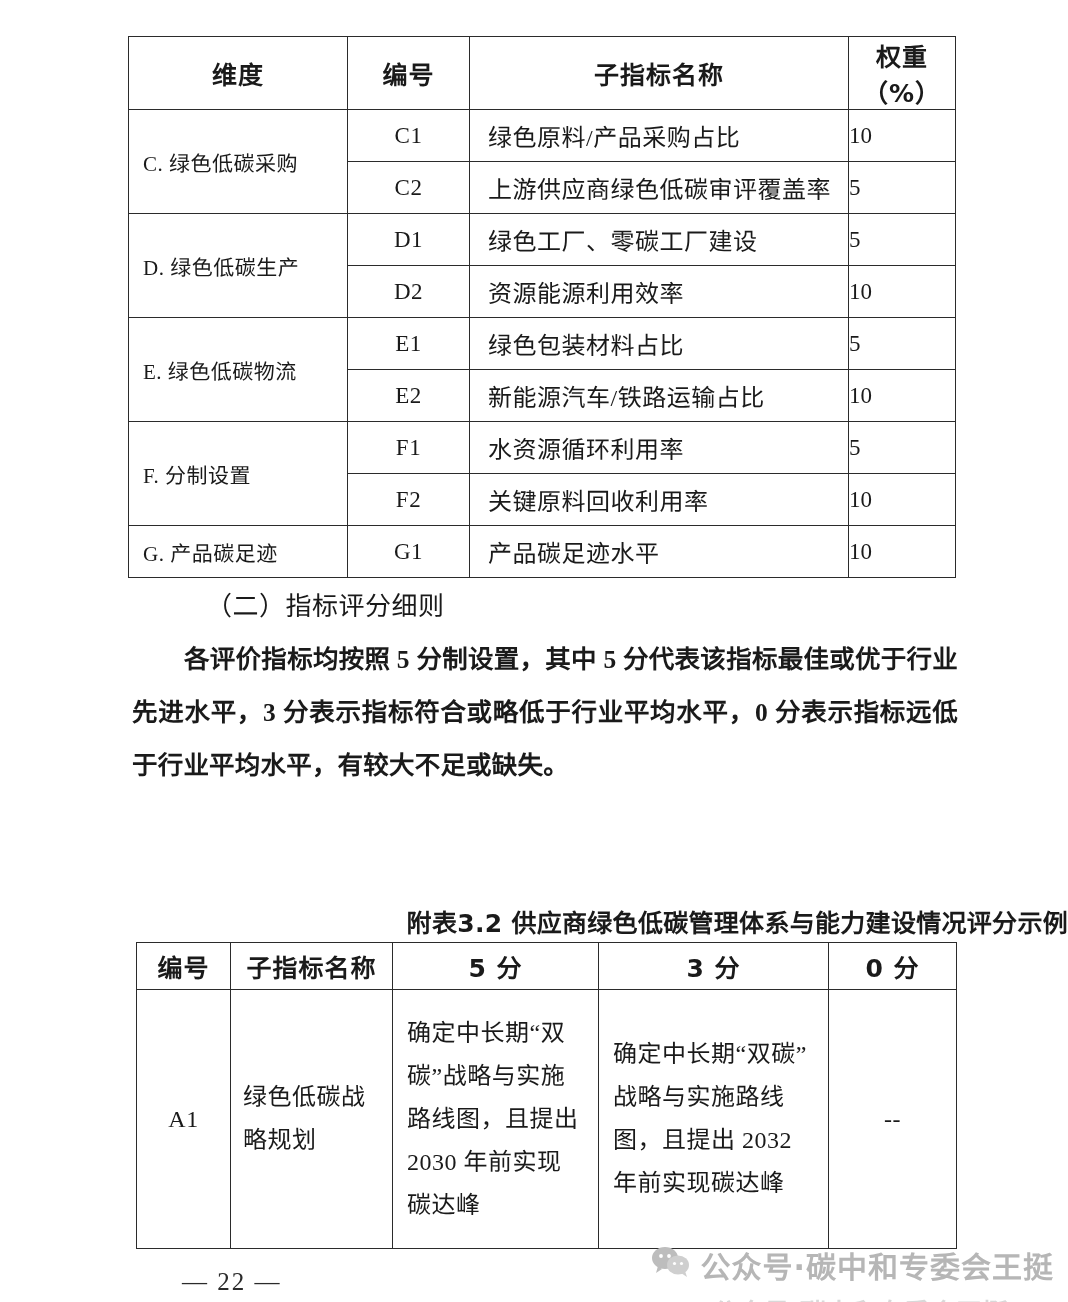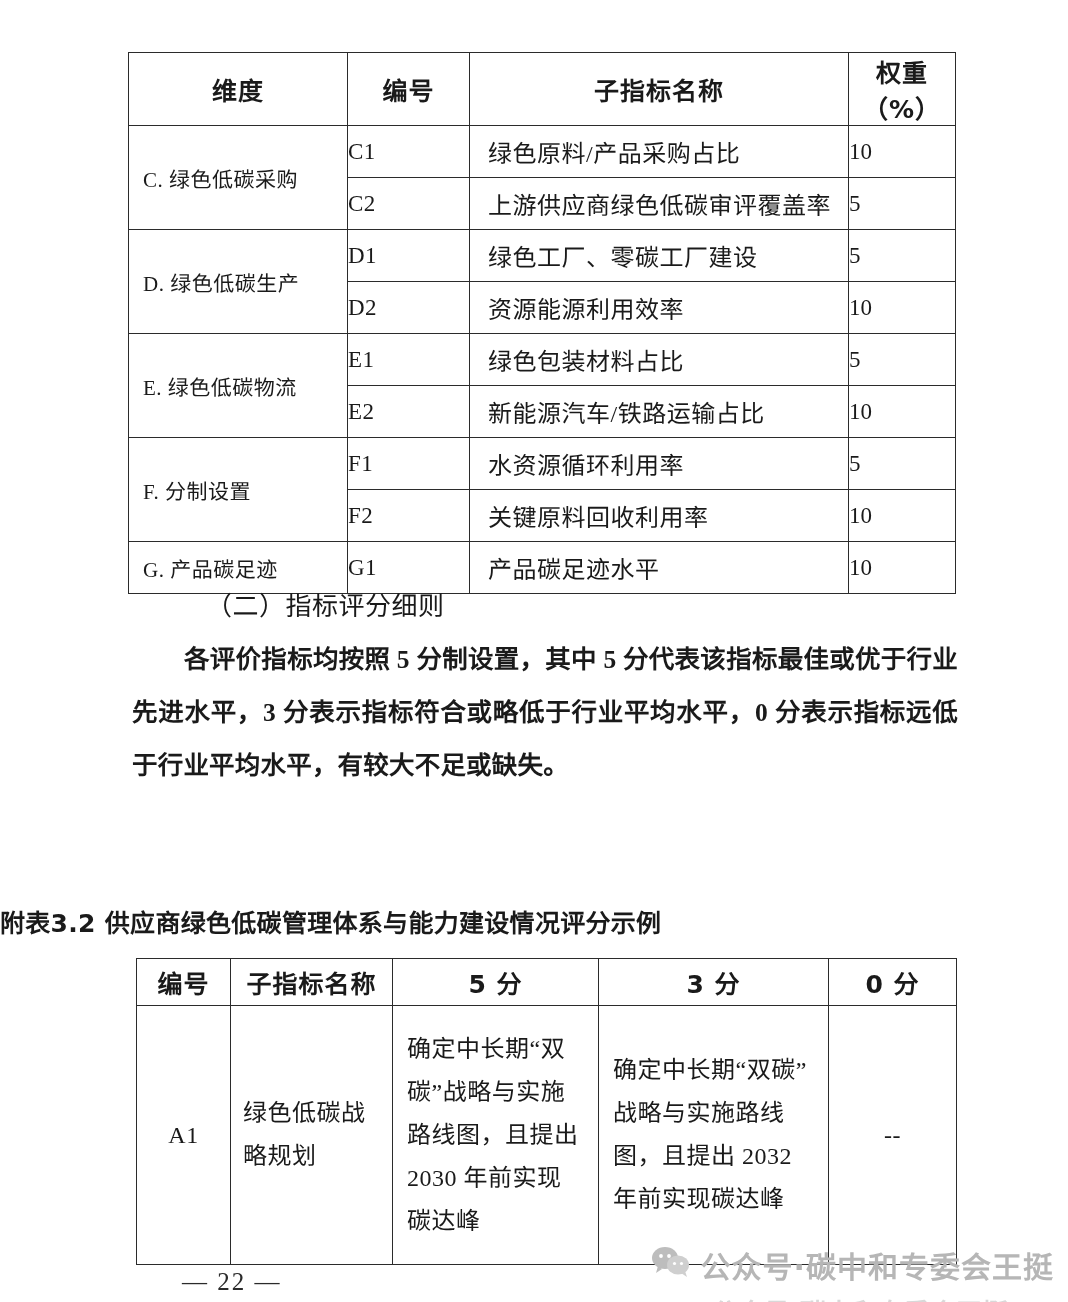--- a/index.html
+++ b/index.html
@@ -20,21 +20,20 @@
   .page {
     position: absolute;
     inset: 0;
   }
 
   
   .tbl {
     border-collapse: collapse;
     table-layout: fixed;
     background: #ef4444;
-    margin-top: 16px;
   }
   .tbl td, .tbl th {
     border: 1.5px solid #2b2b2b;
     padding: 0;
     font-weight: normal;
     vertical-align: middle;
     background: #fff;
   }
 
   #table-weights {
@@ -51,21 +50,21 @@
     font-weight: 700;
     letter-spacing: 1px;
   }
   #table-weights td.dim {
     text-align: left;
     padding-left: 14px;
     font-size: 21px;
     letter-spacing: 0.5px;
   }
   #table-weights td.code {
-    text-align: left;
+    text-align: center;
     font-size: 23px;
     letter-spacing: 0.5px;
   }
   #table-weights td.name {
     text-align: left;
     padding-left: 18px;
     font-size: 24px;
     letter-spacing: 0.5px;
   }
   #table-weights td.wt {
@@ -105,21 +104,21 @@
   }
   .para .indent { display: inline-block; width: 52px; }
   #para-scoring { top: 633px; }
   #para-reference { top: 793px; }
 
   .table-caption {
     position: absolute;
     left: 0;
     top: 903px;
     width: 1068px;
-    text-align: left;
+    text-align: right;
     font-size: 25px;
     font-family: "DejaVu Sans", "Liberation Sans", sans-serif;
     font-weight: 700;
     letter-spacing: 0.3px;
   }
 
   
   #table-example {
     position: absolute;
     left: 136px;

